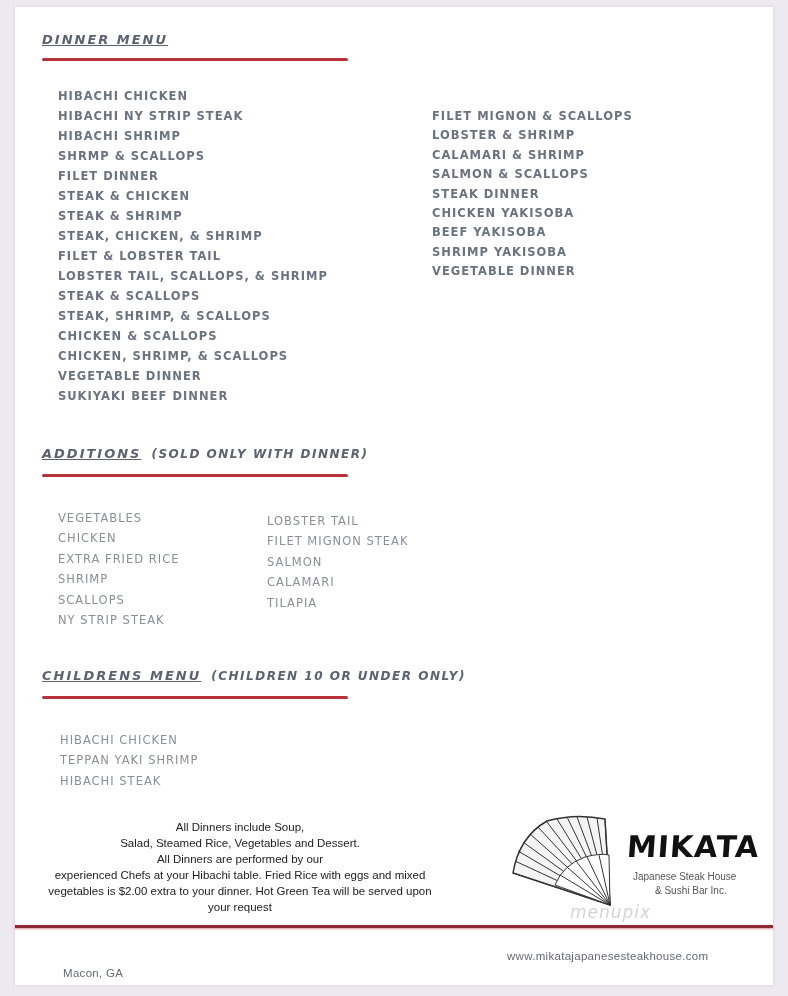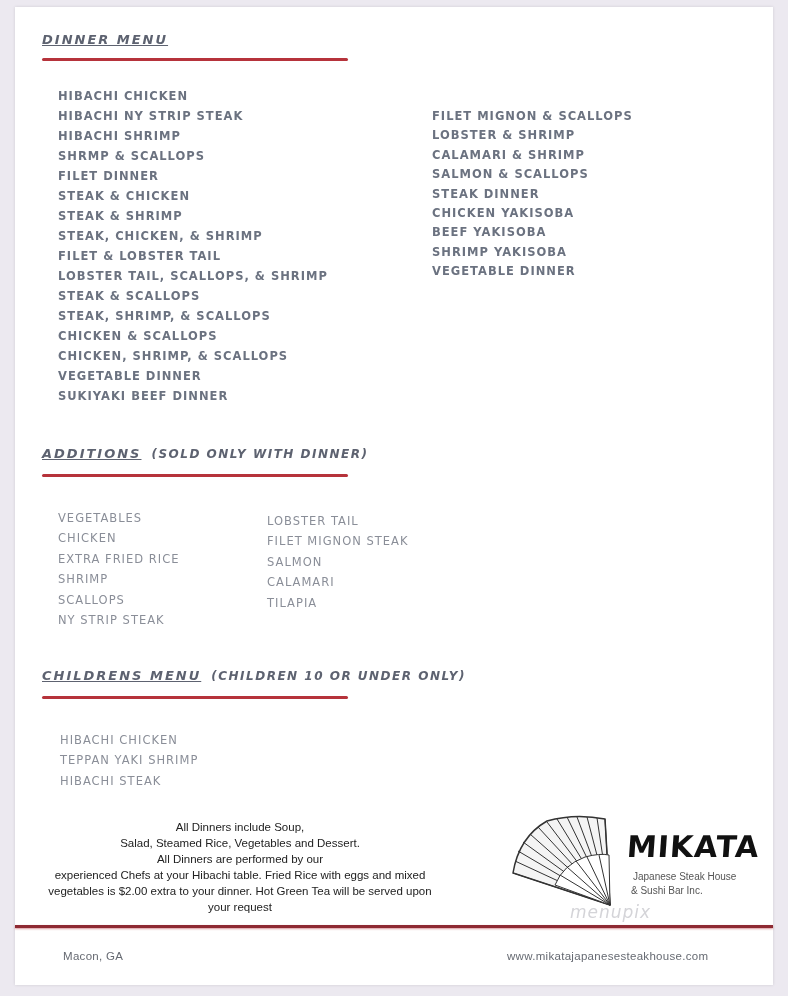--- a/index.html
+++ b/index.html
@@ -75,38 +75,38 @@
       box-shadow: 0 1px 2px rgba(182,51,59,0.5);
     }
     .footer-left, .footer-right {
       position: absolute;
       top: 943px;
       font-family: "Liberation Sans", sans-serif;
       font-size: 11.5px;
       color: #666a72;
       letter-spacing: 0.3px;
     }
-    .footer-left { left: 48px; }
+    .footer-left { left: 48px; margin-top: 17px; }
     .footer-right { left: 492px; }
     .logo-fan { position: absolute; left: 490px; top: 808px; width: 125px; height: 95px; }
     .logo-title {
       position: absolute; left: 612px; top: 822px;
       font-family: "DejaVu Sans", sans-serif;
       font-weight: bold; font-size: 30px;
       color: #111; letter-spacing: 1px;
       transform: skewX(-4deg);
     }
     .logo-sub {
       position: absolute; left: 618px;
       font-family: "Liberation Sans", sans-serif;
       font-size: 10px; color: #555;
       white-space: nowrap;
     }
     .logo-sub.l1 { top: 864px; }
-    .logo-sub.l2 { top: 878px; left: 616px; }
+    .logo-sub.l2 { top: 878px; left: 640px; }
     .watermark {
       position: absolute; left: 555px; top: 895px;
       font-family: "DejaVu Sans", sans-serif;
       font-size: 17px; color: #d4d4d8;
       letter-spacing: 1px;
       font-style: italic;
     }
   </style>
 </head>
 <body>

